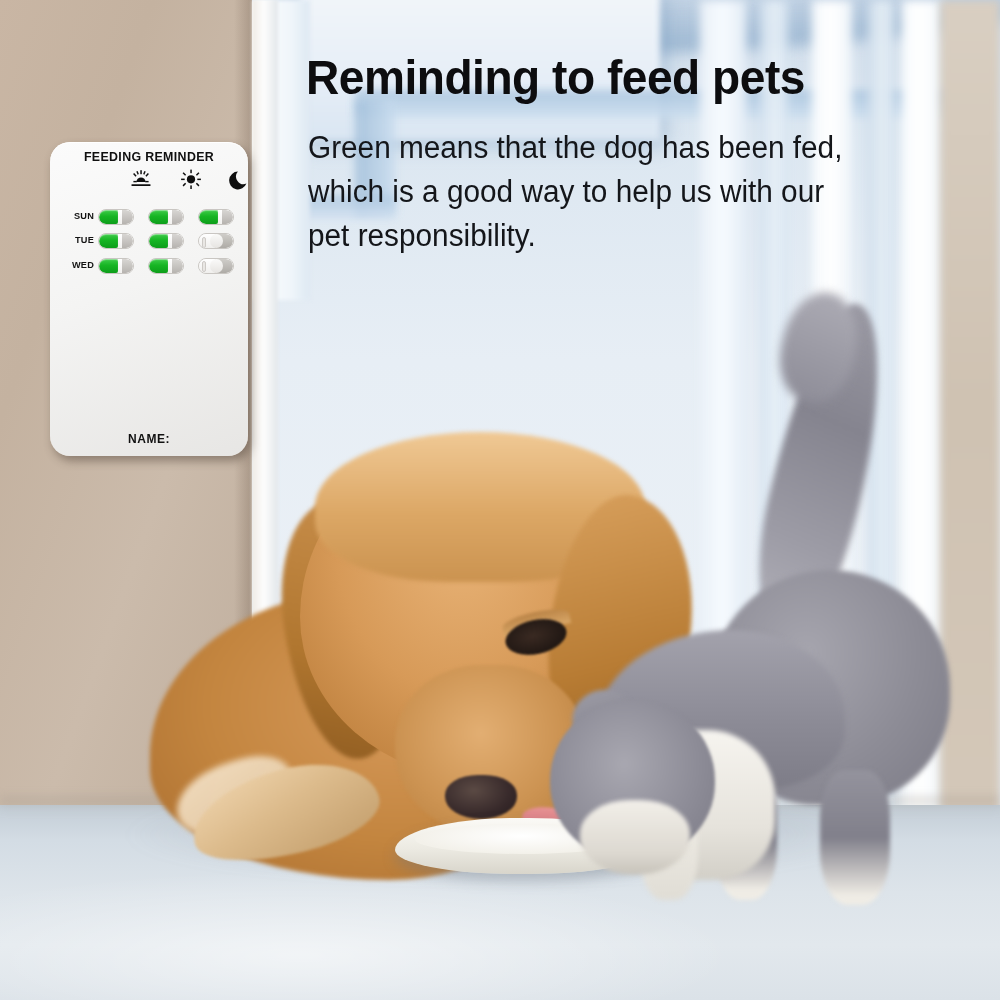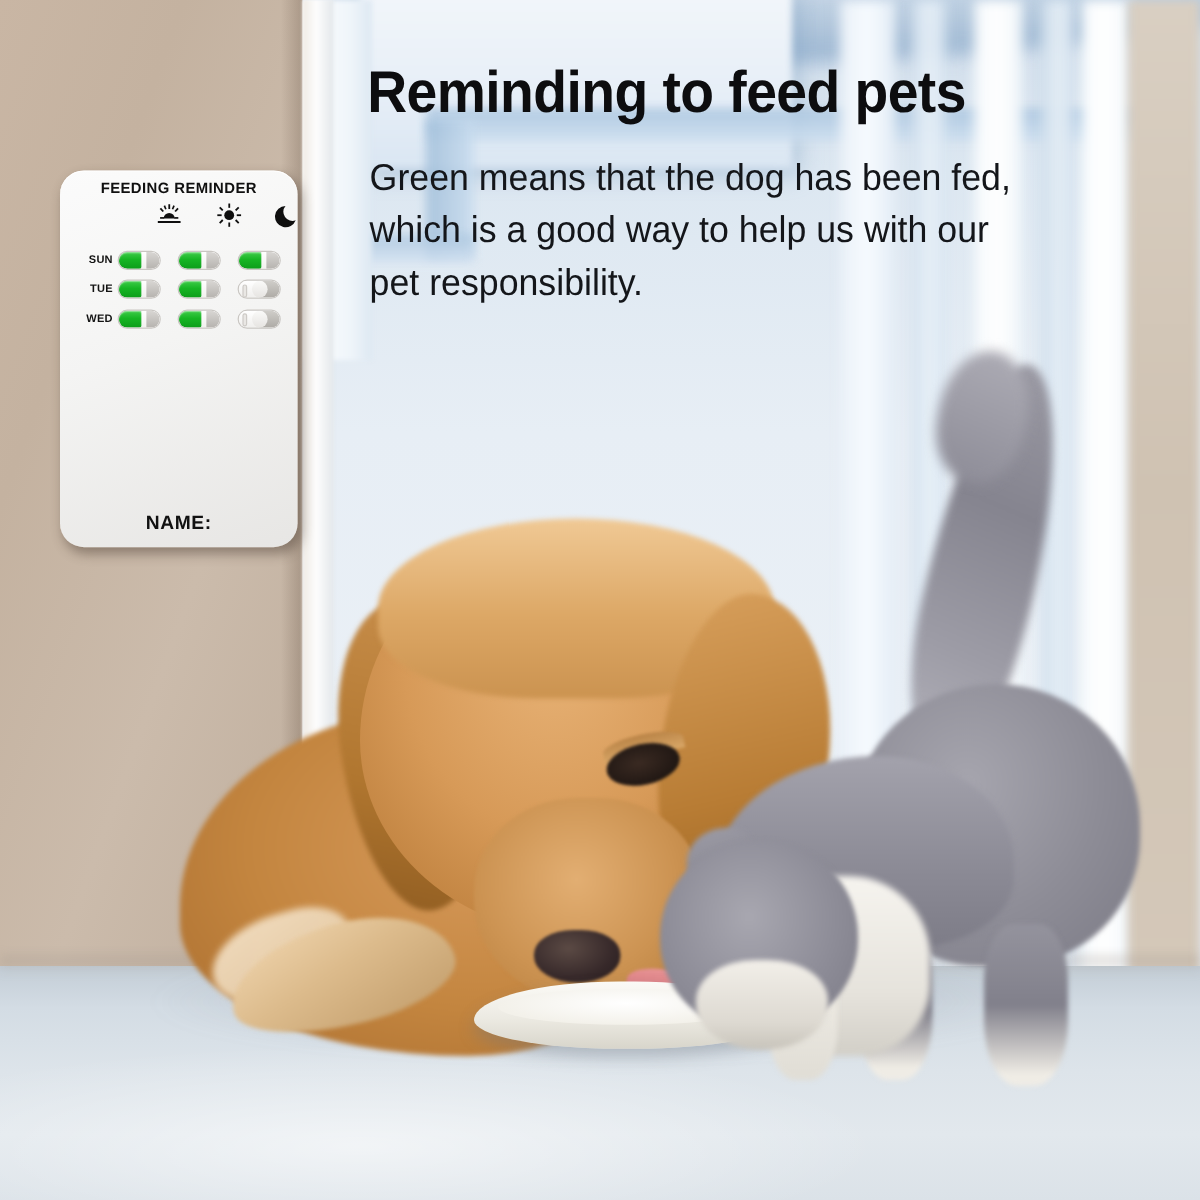--- a/index.html
+++ b/index.html
@@ -195,21 +195,21 @@
      background:linear-gradient(180deg,#cfcdc9 0%,#aeaba6 100%);
      border-radius:11px;}
   .sw.off .lip{position:absolute;left:2.5px;top:2.5px;width:4px;height:11px;
      border-radius:2px;background:#e9e7e4;border:1px solid #cdcac6;box-sizing:border-box;}
   .sw.off .arc{position:absolute;left:11px;top:0;width:13px;height:100%;
      background:linear-gradient(180deg,#fafaf9,#e6e4e1);border-radius:50%;}
 
   .c1{left:48px;} .c2{left:98px;} .c3{left:148px;}
 
   .nameLbl{position:absolute;left:0;bottom:10px;width:100%;text-align:center;
-     font-size:16px;font-weight:bold;color:#111;letter-spacing:.5px;
+     font-size:12px;font-weight:bold;color:#111;letter-spacing:.5px;
      font-family:"Liberation Sans","DejaVu Sans",sans-serif;}
 </style>
 </head>
 <body>
 
 <div class="stage">
 
   <div class="photo">
     <div class="room"></div>
     <div class="cabTopSwoosh"></div>

